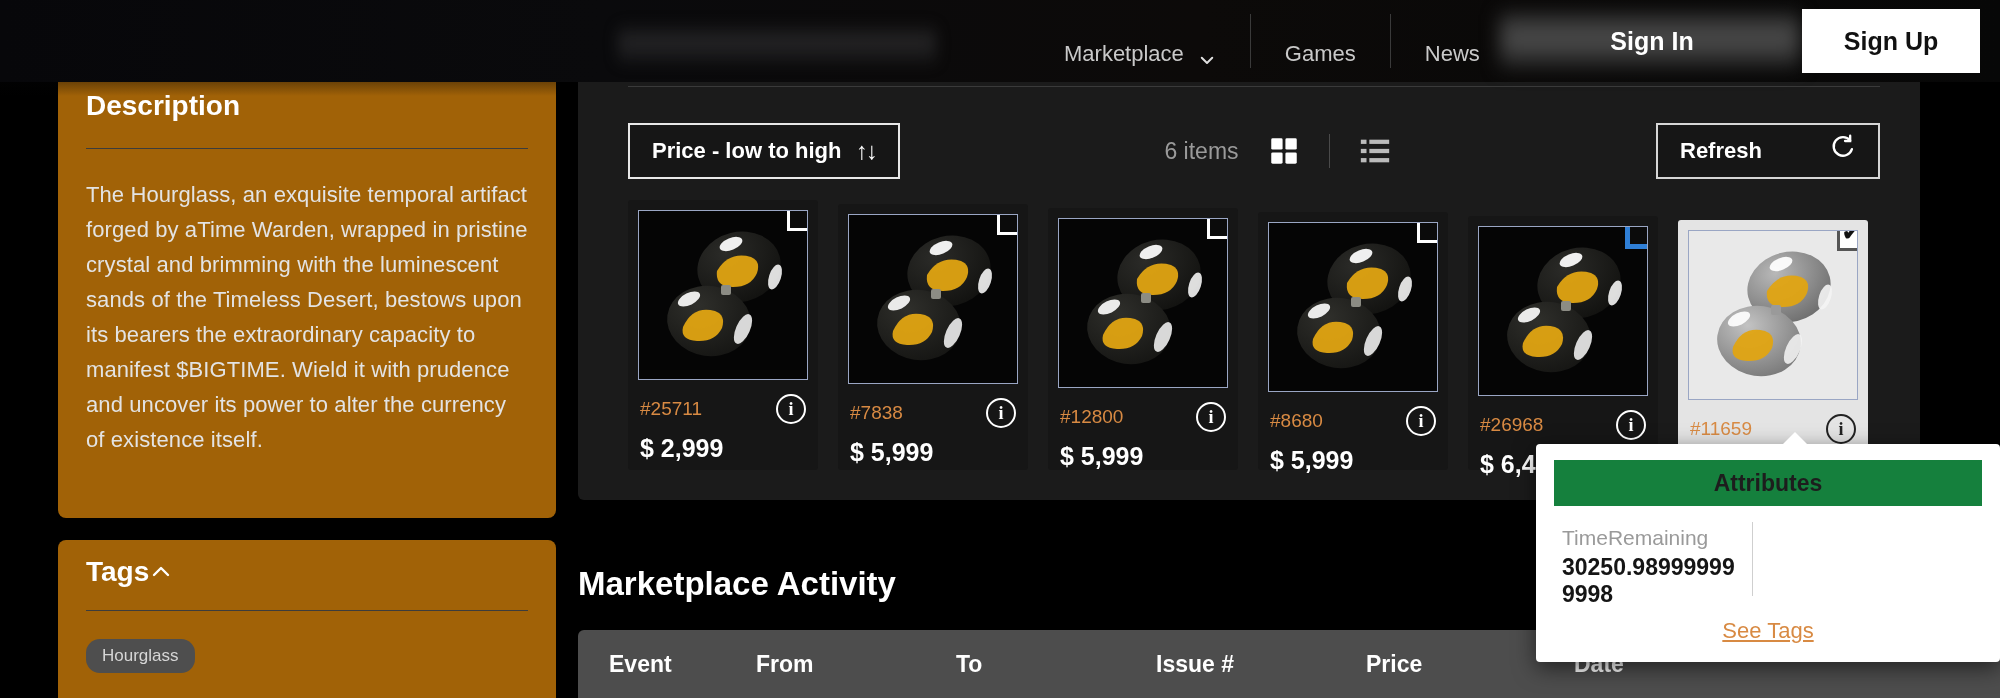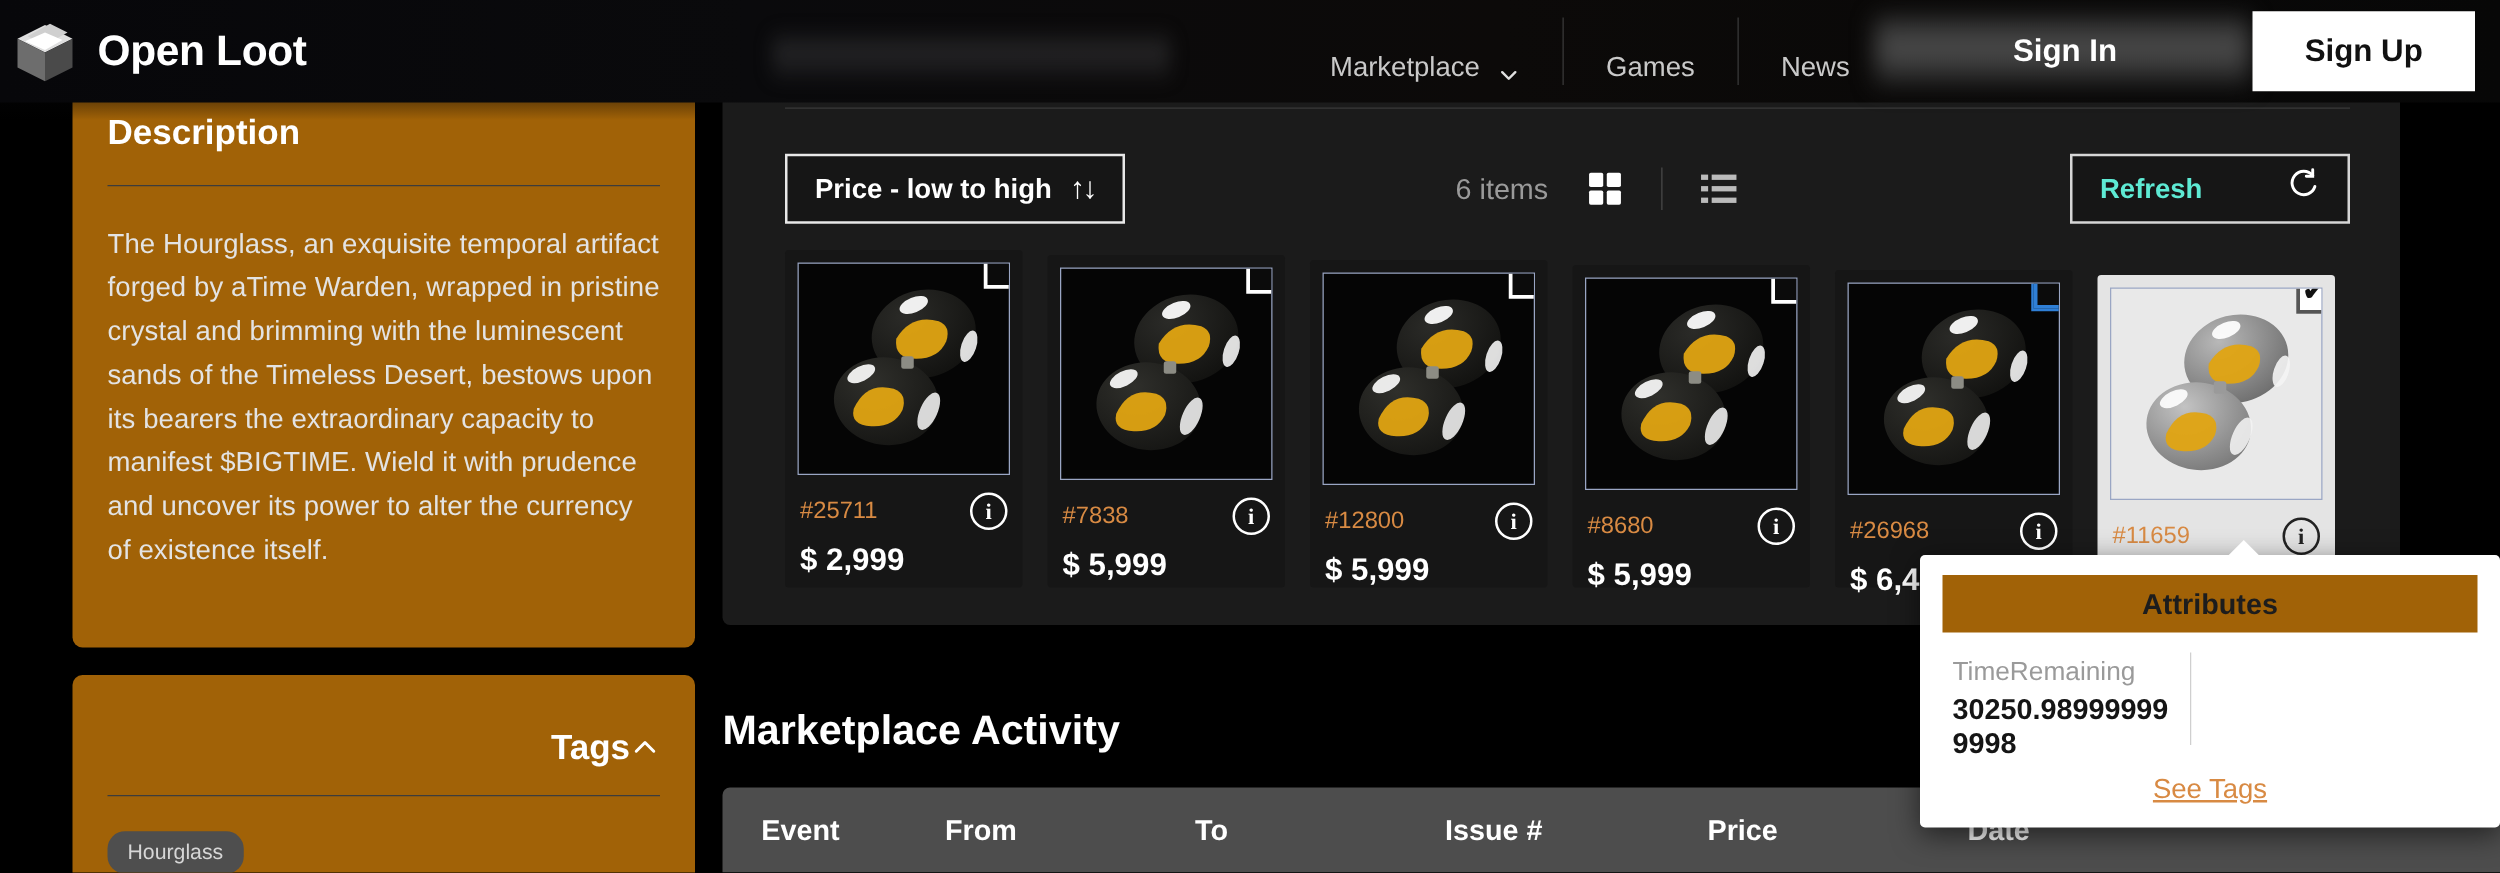--- a/index.html
+++ b/index.html
@@ -75,22 +75,22 @@
   .panel-rule { height: 1px; background: #3c3c3c; margin-top: 26px; }
   .desc-body {
     color: #e3e3e3; font-size: 22px; line-height: 35px; padding-top: 28px;
     letter-spacing: 0.1px;
   }
   .tags-panel {
     position: absolute; left: 58px; top: 540px; width: 498px; height: 200px;
     padding: 0 28px;
   }
   .tags-head {
-    display: flex; align-items: center; justify-content: flex-end;
-    padding-top: 42px;
+    display: flex; align-items: center; justify-content: flex-start;
+    padding-top: 16px;
   }
   .tags-title { color: #fff; font-size: 28px; font-weight: 700; }
   .chev-up { width: 24px; height: 24px; }
   .tag-chip {
     display: inline-block; margin-top: 28px; background: #4e4e4e; color: #d6d6d6;
     font-size: 17px; padding: 7px 16px; border-radius: 14px;
   }
   
   .top-fade {
     position: absolute; left: 0; top: 0; width: 560px; height: 96px;
@@ -117,21 +117,21 @@
   }
   .sort-arrows { font-size: 24px; font-weight: 400; letter-spacing: -2px; }
   .toolbar-mid {
     flex: 1; display: flex; align-items: center; justify-content: center; gap: 28px;
   }
   .items-count { color: #9a9a9a; font-size: 23px; }
   .view-toggle { width: 34px; height: 34px; display:block; }
   .view-sep { width: 1px; height: 34px; background: #4a4a4a; }
   .refresh-btn {
     width: 224px; height: 56px; border: 2px solid #d6d6d6; background: #161616;
-    color: #5eead4; font-size: 22px; font-weight: 700; display: flex; align-items: center;
+    color: #ffffff; font-size: 22px; font-weight: 700; display: flex; align-items: center;
     justify-content: space-between; padding: 0 22px; font-family: "Liberation Sans", sans-serif;
   }
 
   .cards {
     position: absolute; left: 50px; top: 140px; width: 1252px; height: 270px;
     display: flex; gap: 20px;
   }
   .card {
     width: 190px; background: #161616; border-radius: 3px; position: relative;
     padding: 10px 10px 0 10px; flex: 0 0 190px;
@@ -201,21 +201,21 @@
     position: absolute; left: 1536px; top: 444px; width: 464px; height: 218px;
     background: #fff; border-radius: 4px; z-index: 80;
     box-shadow: 0 6px 22px rgba(0,0,0,.55);
   }
   .tip-arrow {
     position: absolute; left: 246px; top: -12px; width: 0; height: 0;
     border-left: 13px solid transparent; border-right: 13px solid transparent;
     border-bottom: 13px solid #fff;
   }
   .tip-head {
-    margin: 16px 18px 0 18px; height: 46px; background: #a16207;
+    margin: 16px 18px 0 18px; height: 46px; background: #15803d;
     display: flex; align-items: center; justify-content: center;
     color: #1d1d1d; font-size: 23px; font-weight: 700;
   }
   .tip-body { position: relative; padding: 20px 22px 0 26px; }
   .tip-divider {
     position: absolute; left: 216px; top: 16px; width: 1px; height: 74px; background: #cfcfcf;
   }
   .tip-attr-name { color: #9a9a9a; font-size: 21px; }
   .tip-attr-val {
     color: #151515; font-size: 23px; font-weight: 700; line-height: 27px;
@@ -509,32 +509,20 @@
     <div class="tip-head">Attributes</div>
     <div class="tip-body">
       <div class="tip-divider"></div>
       <div class="tip-attr-name">TimeRemaining</div>
       <div class="tip-attr-val">30250.989999999998</div>
     </div>
     <a class="tip-more" href="#">See Tags</a>
   </div>
 
   <div class="header">
-    <div class="brand">
-      <span class="brand-logo">
-        <svg viewBox="0 0 52 56" width="52" height="56">
-          <polygon points="4,18 26,7 48,18 26,29" fill="#f2f2f2" opacity="0.92"></polygon>
-          <polygon points="4,18 26,29 26,52 4,41" fill="#6d6d6d"></polygon>
-          <polygon points="48,18 26,29 26,52 48,41" fill="#4a4a4a"></polygon>
-          <polygon points="12,16 30,6 44,13 26,23" fill="#cfcfcf"></polygon>
-          <polygon points="10,20 26,13 40,19 26,27" fill="#ffffff"></polygon>
-        </svg>
-      </span>
-      <span class="brand-name">Open Loot</span>
-    </div>
 
     <div class="search-wrap"></div>
     <input class="search-input-real" placeholder="" style="">
 
     <div class="nav">
       <span class="nav-item">
         <span>Marketplace</span>
         <span class="chev-down">
           <svg viewBox="0 0 24 24" width="18" height="18" fill="none" stroke="#e0e0e0" stroke-width="2.6" stroke-linecap="round" stroke-linejoin="round">
               <polyline points="5,9 12,16 19,9"></polyline>

